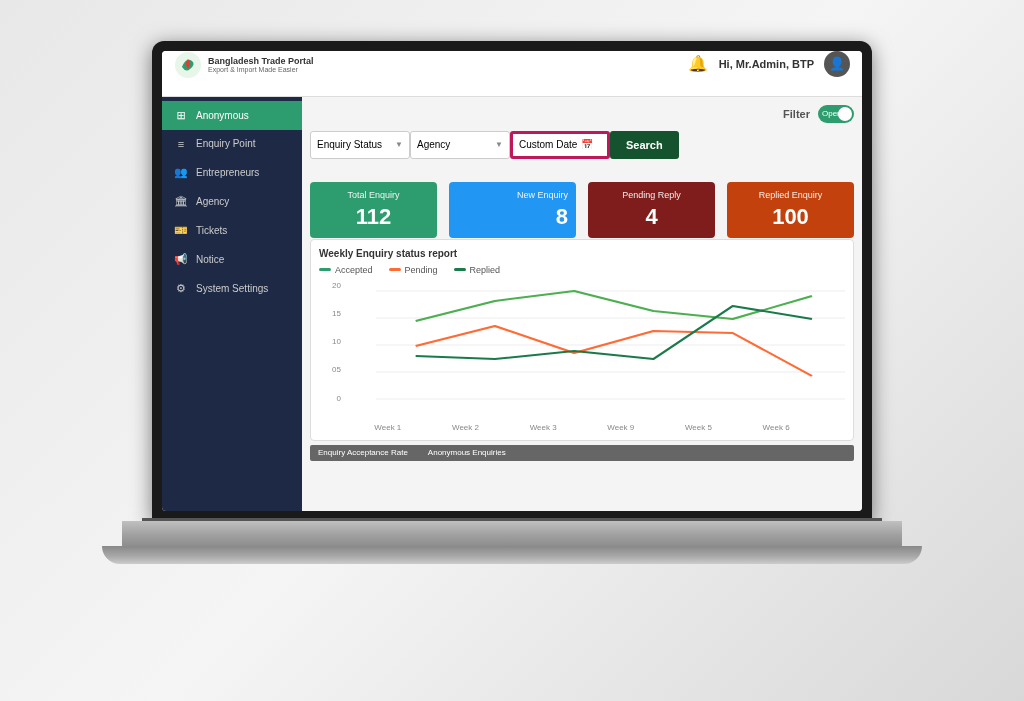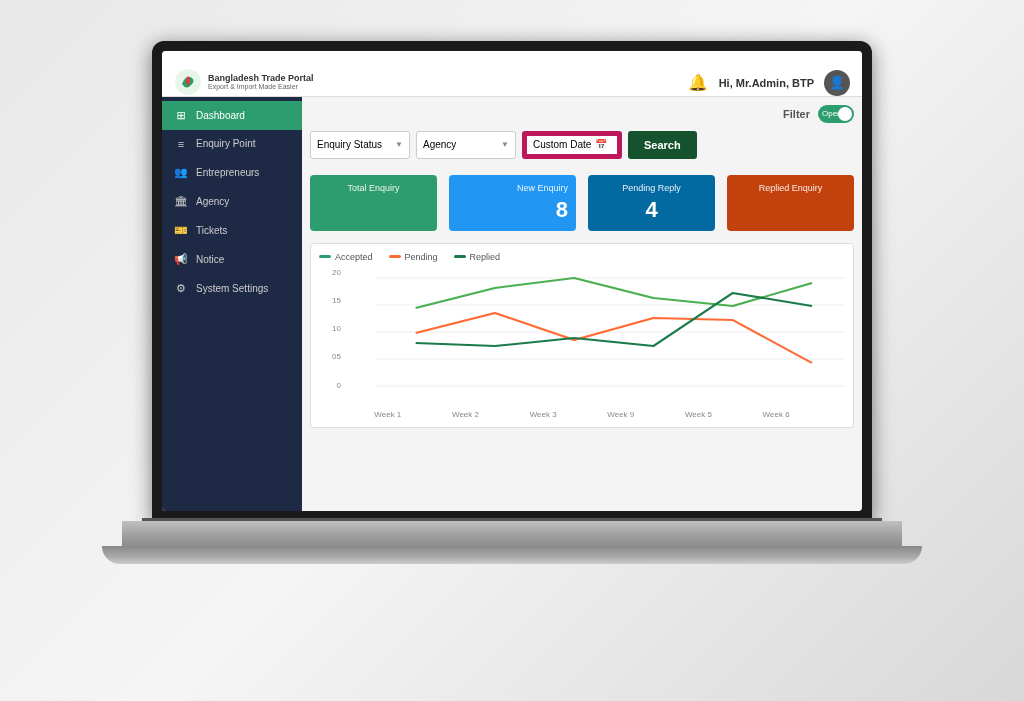--- a/index.html
+++ b/index.html
@@ -70,21 +70,21 @@
       right: 20px;
       height: 6px;
       background: #555;
     }
 
     
     .top-header {
       background: #fff;
       height: 46px;
       display: flex;
-      align-items: flex-end;
+      align-items: flex-start;
       justify-content: space-between;
       padding: 0 12px;
       border-bottom: 1px solid #ddd;
     }
 
     .logo-section {
       display: flex;
       align-items: center;
       gap: 6px;
     }
@@ -225,22 +225,21 @@
       font-size: 8px;
       color: white;
       position: absolute;
       left: 4px;
       top: 4px;
     }
 
     
     .filters-row {
       display: flex;
-      gap: 6px;
-      margin-bottom: 16px;
+      margin-bottom: 23px;
       align-items: center;
     }
 
     .filter-select {
       height: 28px;
       border: 1px solid #ccc;
       border-radius: 3px;
       padding: 0 6px;
       font-size: 10px;
       background: white;
@@ -252,21 +251,21 @@
       cursor: pointer;
     }
 
     .filter-select-arrow {
       font-size: 8px;
       color: #888;
     }
 
     .date-picker {
       height: 28px;
-      border: 5px solid #be185d;
+      border: 3px solid #be185d;
       border-radius: 3px;
       padding: 0 6px;
       font-size: 10px;
       background: white;
       display: flex;
       align-items: center;
       gap: 4px;
       min-width: 100px;
       cursor: pointer;
     }
@@ -280,34 +279,34 @@
       padding: 0 16px;
       font-size: 11px;
       font-weight: bold;
       cursor: pointer;
     }
 
     
     .stats-row {
       display: flex;
       gap: 12px;
-      margin-bottom: 12px;
+      margin-bottom: 1px;
     }
 
     .stat-card {
       flex: 1;
       border-radius: 4px;
       padding: 8px;
       text-align: center;
       color: white;
     }
 
     .stat-card.green { background: #2d9c6e; }
     .stat-card.blue { background: #2196F3; text-align: right; }
-    .stat-card.orange { background: #0369a1; }
+    .stat-card.orange { background: #7f1d1d; }
     .stat-card.purple { background: #c2410c; }
 
     .stat-label {
       font-size: 9px;
       opacity: 0.9;
       margin-bottom: 4px;
     }
 
     .stat-value {
       font-size: 22px;
@@ -434,21 +433,21 @@
           <span class="user-greeting">Hi, Mr.Admin, BTP</span>
           <div class="user-avatar">👤</div>
         </div>
       </div>
 
       <div class="main-layout">
 
         <div class="sidebar">
           <div class="sidebar-item active">
             <span class="sidebar-icon">⊞</span>
-            <span>Dashboard</span>
+            <span>Anonymous</span>
           </div>
           <div class="sidebar-item">
             <span class="sidebar-icon">≡</span>
             <span>Enquiry Point</span>
           </div>
           <div class="sidebar-item">
             <span class="sidebar-icon">👥</span>
             <span>Entrepreneurs</span>
           </div>
           <div class="sidebar-item">
@@ -491,35 +490,38 @@
             <div class="date-picker">
               <span>Custom Date</span>
               <span>📅</span>
             </div>
             <button class="search-btn">Search</button>
           </div>
 
           <div class="stats-row">
             <div class="stat-card green">
               <div class="stat-label">Total Enquiry</div>
+              <div class="stat-value">112</div>
             </div>
             <div class="stat-card blue">
               <div class="stat-label">New Enquiry</div>
               <div class="stat-value">8</div>
             </div>
             <div class="stat-card orange">
               <div class="stat-label">Pending Reply</div>
               <div class="stat-value">4</div>
             </div>
             <div class="stat-card purple">
               <div class="stat-label">Replied Enquiry</div>
+              <div class="stat-value">100</div>
             </div>
           </div>
 
           <div class="chart-container">
+            <div class="chart-title">Weekly Enquiry status report</div>
             <div class="chart-legend">
               <div class="legend-item">
                 <div class="legend-dot" style="background:#2d9c6e"></div>
                 <span>Accepted</span>
               </div>
               <div class="legend-item">
                 <div class="legend-dot" style="background:#FF6B35"></div>
                 <span>Pending</span>
               </div>
               <div class="legend-item">
@@ -557,20 +559,24 @@
               <span class="week-label">Week 1</span>
               <span class="week-label">Week 2</span>
               <span class="week-label">Week 3</span>
               <span class="week-label">Week 9</span>
               <span class="week-label">Week 5</span>
               <span class="week-label">Week 6</span>
             </div>
 
           </div>
 
+          <div class="bottom-bar">
+            <span class="bottom-bar-text">Enquiry Acceptance Rate</span>
+            <span class="bottom-bar-text">Anonymous Enquiries</span>
+          </div>
 
         </div>
       </div>
     </div>
   </div>
 
   <div class="laptop-hinge"></div>
   <div class="laptop-base"></div>
   <div class="laptop-bottom"></div>
 </div>

